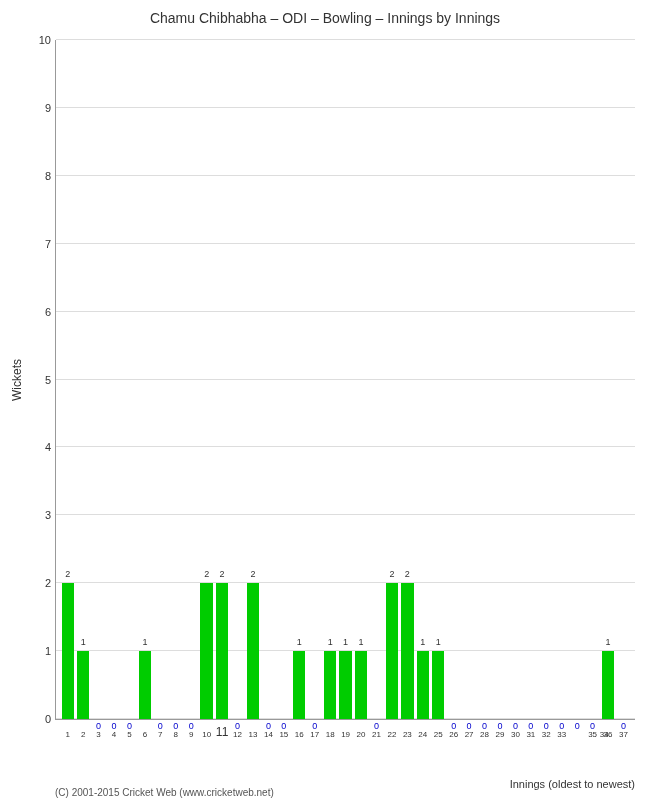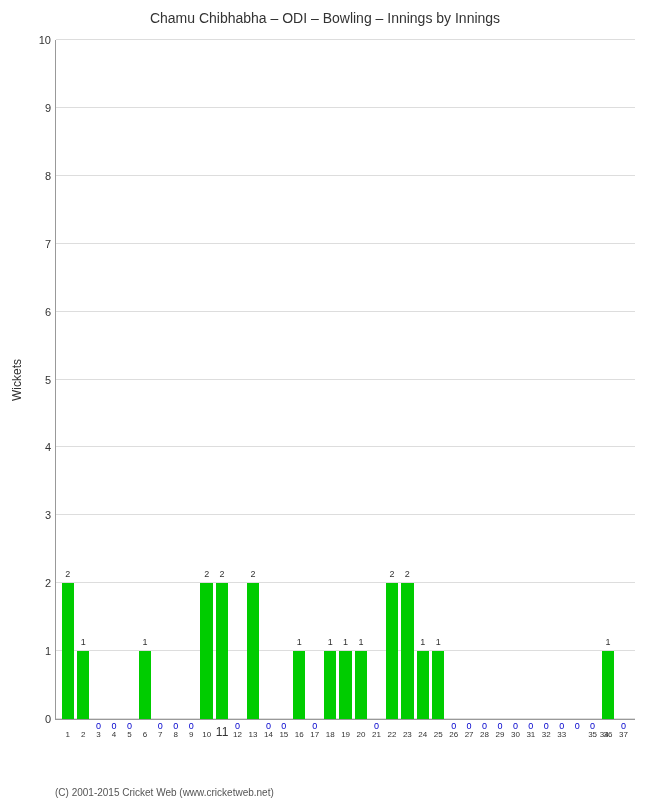--- a/index.html
+++ b/index.html
@@ -361,14 +361,15 @@
           <div style="position: absolute; bottom: -20px; left: 50%; transform: translateX(-50%); font-size: 8px; color: rgb(51, 51, 51); white-space: nowrap;">36</div>
         </div>
         <div class="bar-group">
           <div class="bar" style="height: 0%;"></div>
           <span class="bar-zero">0</span>
           <div style="position: absolute; bottom: -20px; left: 50%; transform: translateX(-50%); font-size: 8px; color: rgb(51, 51, 51); white-space: nowrap;">37</div>
         </div>
       </div>
   </div>
 
+  <div class="x-axis-label">Innings (oldest to newest)</div>
   <div class="copyright">(C) 2001-2015 Cricket Web (www.cricketweb.net)</div>
 </div>
 
 </body></html>

